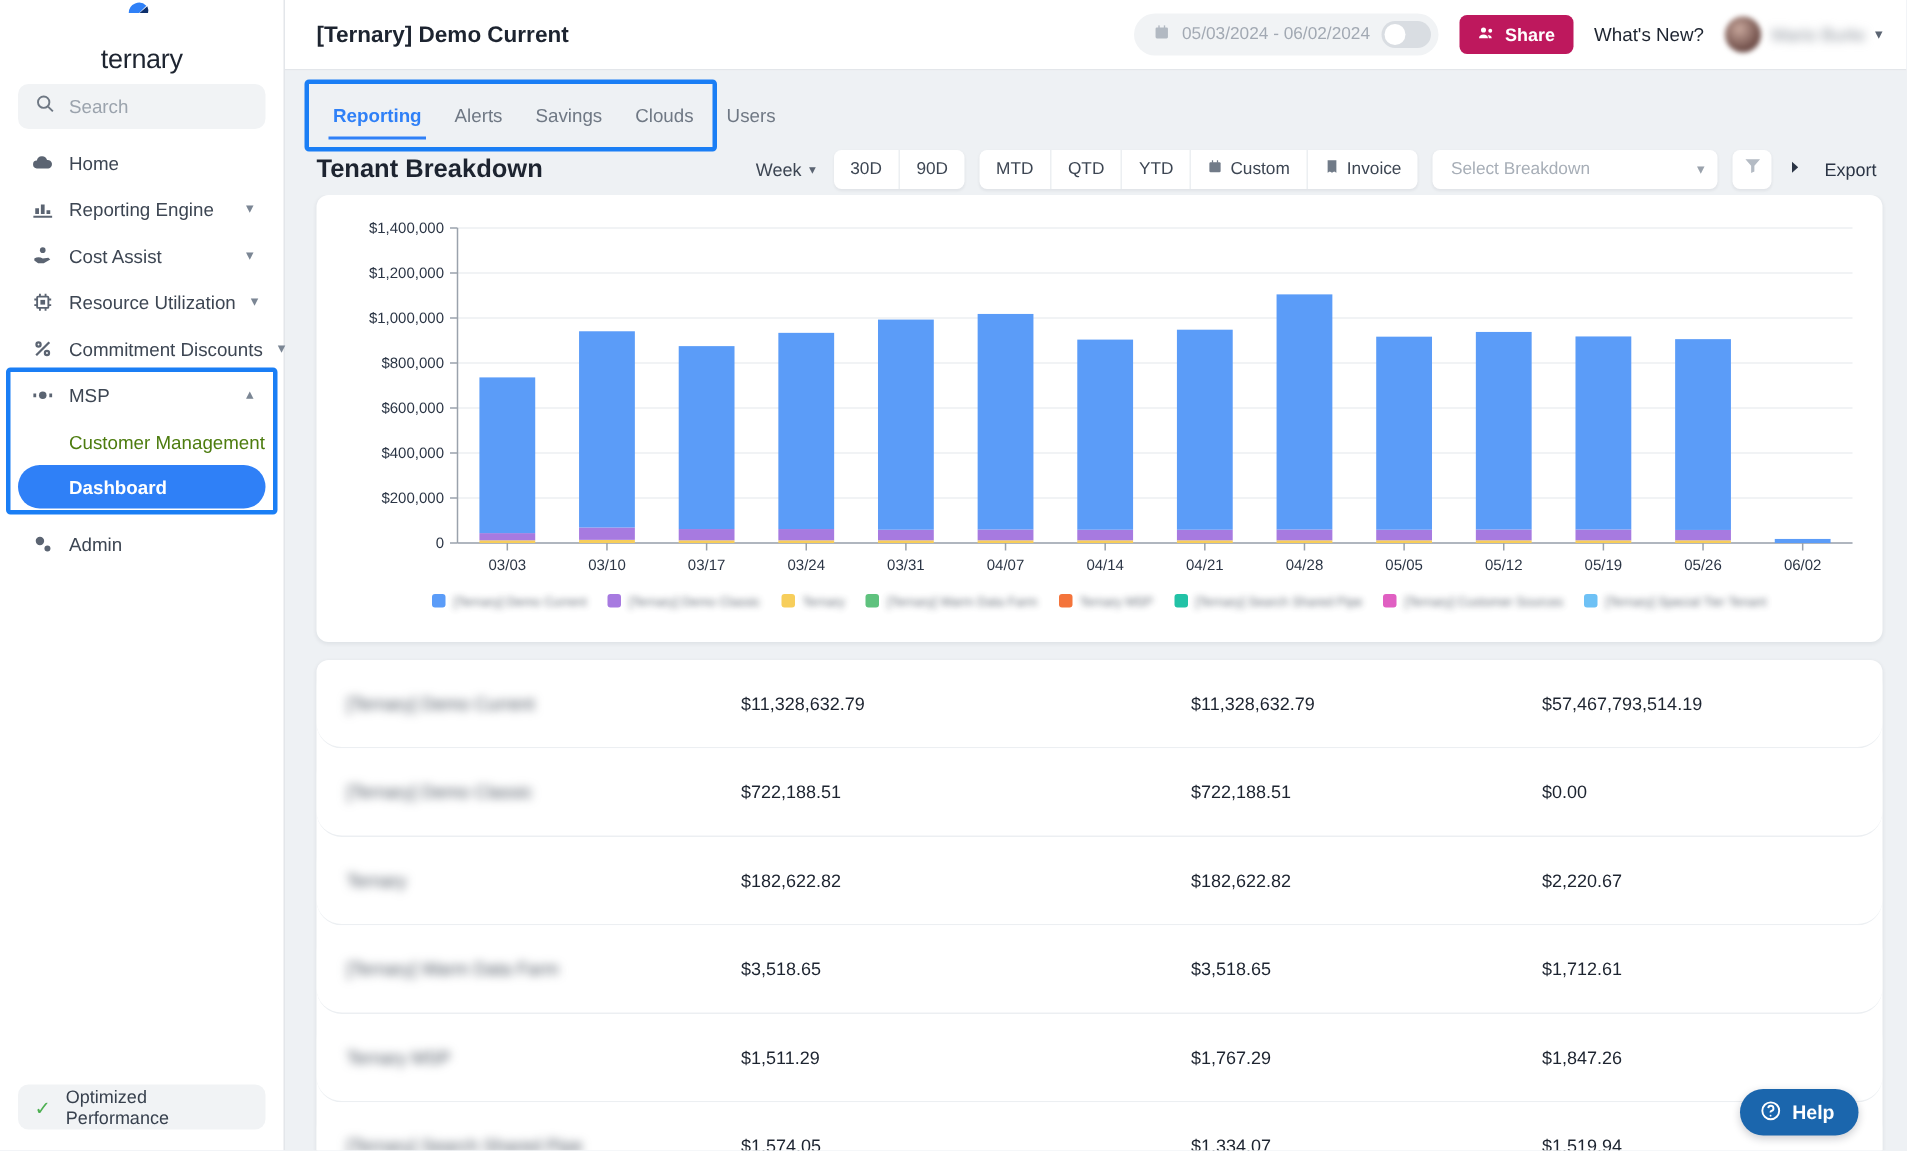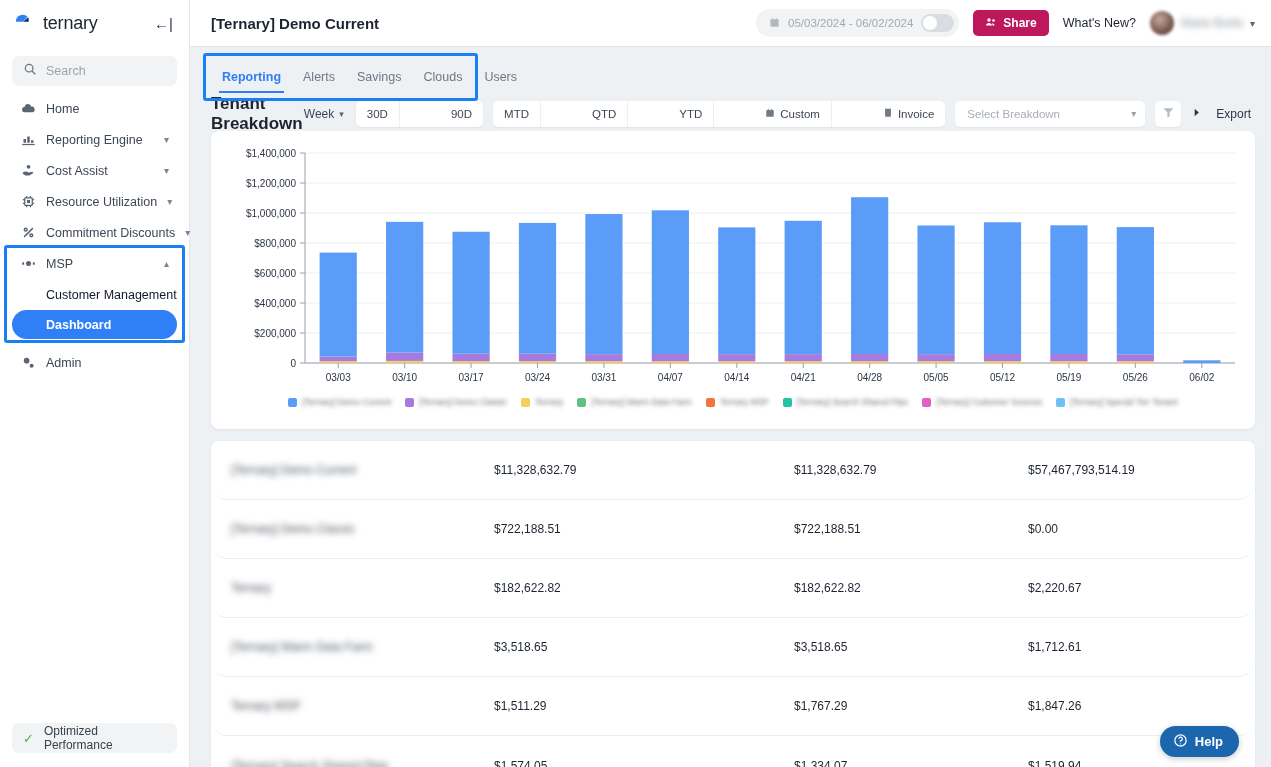--- a/index.html
+++ b/index.html
@@ -12,21 +12,21 @@
 
   
   .sidebar {
     width: 190px; height: 767px; background: #ffffff;
     border-right: 1px solid #e3e6ea;
     display: flex; flex-direction: column; flex: 0 0 190px;
     position: relative;
   }
   .brand {
     height: 47px; display: flex; align-items: center;
-    padding: 0 14px; gap: 7px;
+    padding: 0 14px; gap: 7px; flex-direction: column;
   }
   .brand-logo { width: 22px; height: 22px; flex: 0 0 22px; }
   .brand-name { font-size: 18px; color: #1d2430; letter-spacing: -0.2px; }
   .brand-collapse {
     margin-left: auto; color: #2b3545; font-size: 15px;
     line-height: 1; cursor: pointer; padding-right: 2px;
   }
 
   .search-box {
     margin: 9px 12px 4px 12px; height: 30px; border-radius: 7px;
@@ -40,21 +40,21 @@
     height: 31px; display: flex; align-items: center; gap: 10px;
     padding: 0 8px; border-radius: 6px; cursor: pointer;
     color: #3d4653; font-size: 12.5px; position: relative;
   }
   .nav-item .ico { width: 16px; height: 16px; flex: 0 0 16px;
     display: flex; align-items: center; justify-content: center; color: #5b6472; }
   .nav-item .lbl { flex: 1 1 auto; white-space: nowrap; }
   .nav-item .chev { color: #7b8694; font-size: 10px; line-height: 1; }
   .nav-sub {
     height: 29px; display: flex; align-items: center; cursor: pointer;
-    color: #0f172a; font-size: 12.5px; padding-left: 34px;
+    color: #4d7c0f; font-size: 12.5px; padding-left: 34px;
     border-radius: 18px; margin: 1px 0;
   }
   .nav-sub.active { background: #2f80f7; color: #fff; font-weight: bold; }
 
   
   .annot {
     position: absolute; border: 3px solid #1a7ef5; border-radius: 3px;
     pointer-events: none; z-index: 40;
   }
   .msp-group { position: relative; }
@@ -132,21 +132,20 @@
   .sec-title { font-size: 17px; font-weight: bold; color: #1d2430; }
   .controls { margin-left: auto; display: flex; align-items: center; gap: 10px; }
   .granularity {
     display: flex; align-items: center; gap: 5px; font-size: 12px;
     color: #3d4653; cursor: pointer; padding-right: 2px;
   }
   .granularity .chev { font-size: 9px; color: #5b6472; }
   .seg {
     display: flex; background: #fff; border-radius: 5px; overflow: hidden;
     box-shadow: 0 1px 2px rgba(16,24,40,.06);
-    gap: 40px;
   }
   .seg .s {
     font-size: 11.5px; color: #3d4653; padding: 0 11px; height: 26px;
     display: flex; align-items: center; gap: 5px; cursor: pointer;
     border-right: 1px solid #eceff2; white-space: nowrap;
   }
   .seg .s:last-child { border-right: none; }
   .seg .s .gi { color: #717b88; font-size: 11px; }
   .breakdown {
     width: 190px; height: 26px; background: #fff; border-radius: 5px;

